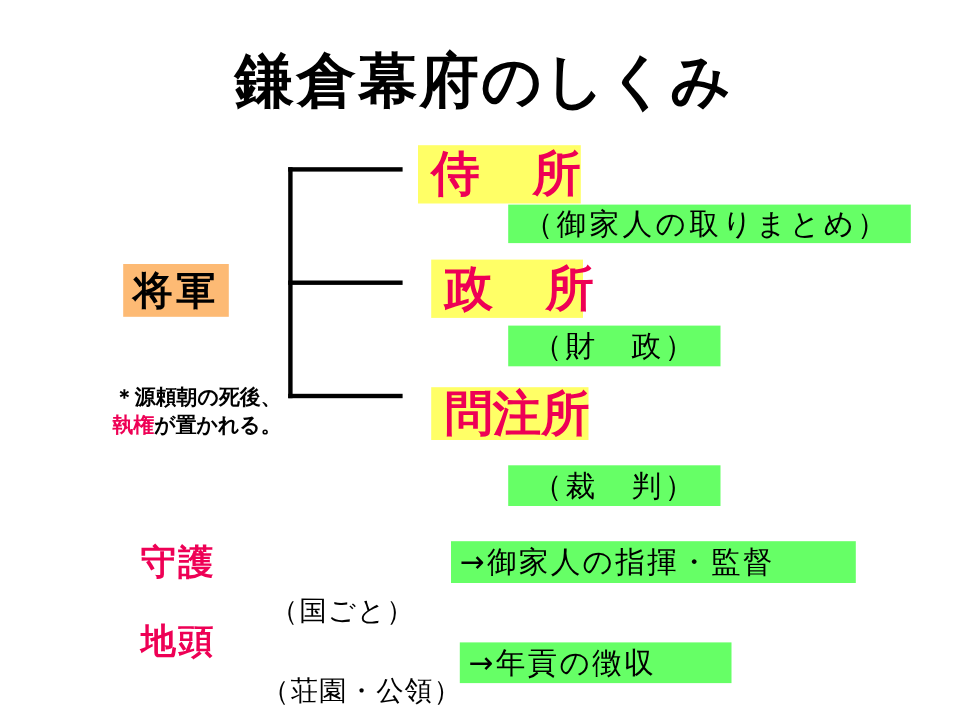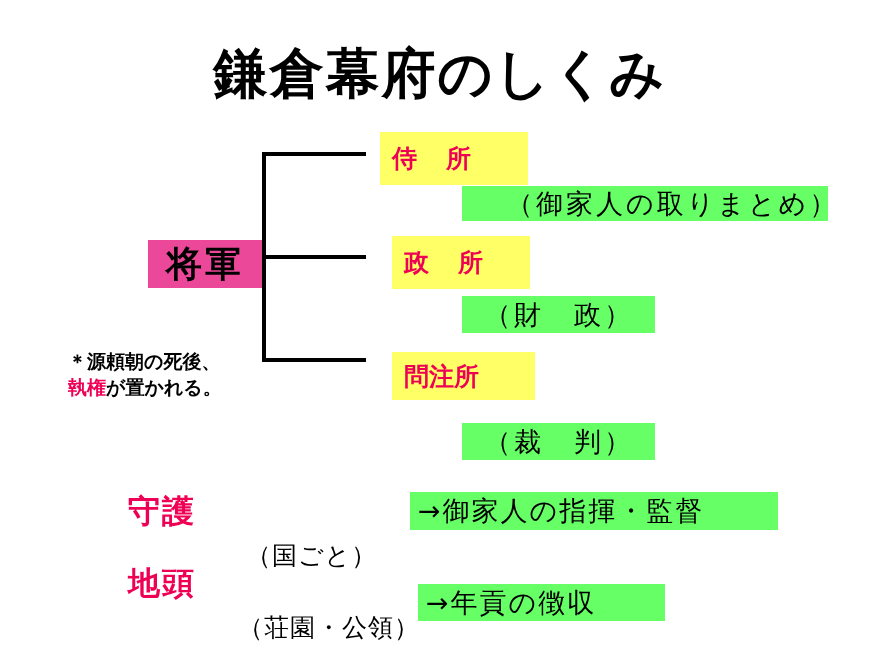--- a/index.html
+++ b/index.html
@@ -45,65 +45,63 @@
   }
   .chip-yellow {
     background: #ffff66;
   }
   .chip-green {
     background: #66ff66;
   }
   .organ-name {
     color: #ee0055;
     font-weight: 700;
-    font-size: 25px;
+    font-size: 44px;
     letter-spacing: 2px;
     padding: 0 12px;
   }
   .organ-desc {
     color: #000000;
     font-weight: 400;
     font-size: 27px;
     letter-spacing: 3px;
     padding: 0 14px;
   }
 
   
   .shogun {
     position: absolute;
     left: 112px;
     top: 240px;
-    width: 114px;
+    width: 96px;
     height: 48px;
-    background: #ec4899;
+    background: #fdba74;
     display: flex;
     align-items: center;
     justify-content: center;
     font-size: 36px;
     font-weight: 700;
     color: #000000;
     letter-spacing: 3px;
     white-space: nowrap;
-    margin-left: 36px;
   }
 
   
   .footnote {
     position: absolute;
     left: 56px;
     top: 349px;
     width: 200px;
     font-size: 19px;
     font-weight: 700;
     line-height: 1.35;
     color: #000000;
     letter-spacing: 0px;
-    text-align: left;
-    white-space: nowrap;
-    margin-left: 12px;
+    text-align: right;
+    white-space: nowrap;
   }
   .footnote .hl {
     color: #ee0055;
   }
 
   
   .bracket {
     position: absolute;
     left: 262px;
     top: 152px;
@@ -178,21 +176,21 @@
   <div class="bracket">
     <div class="v"></div>
     <div class="h h1"></div>
     <div class="h h2"></div>
     <div class="h h3"></div>
   </div>
 
   <div class="chip chip-yellow" style="left:380px; top:132px; width:148px; height:53px;">
     <span class="organ-name">侍　所</span>
   </div>
-  <div class="chip chip-green" style="left:462px; top:186px; width:366px; height:35px;padding-left:30px;">
+  <div class="chip chip-green" style="left:462px; top:186px; width:366px; height:35px;">
     <span class="organ-desc">（御家人の取りまとめ）</span>
   </div>
 
   <div class="chip chip-yellow" style="left:392px; top:236px; width:138px; height:53px;">
     <span class="organ-name">政　所</span>
   </div>
   <div class="chip chip-green" style="left:462px; top:296px; width:193px; height:37px;text-align:right;">
     <span class="organ-desc" style="padding:0 22px;">（財　政）</span>
   </div>
 

